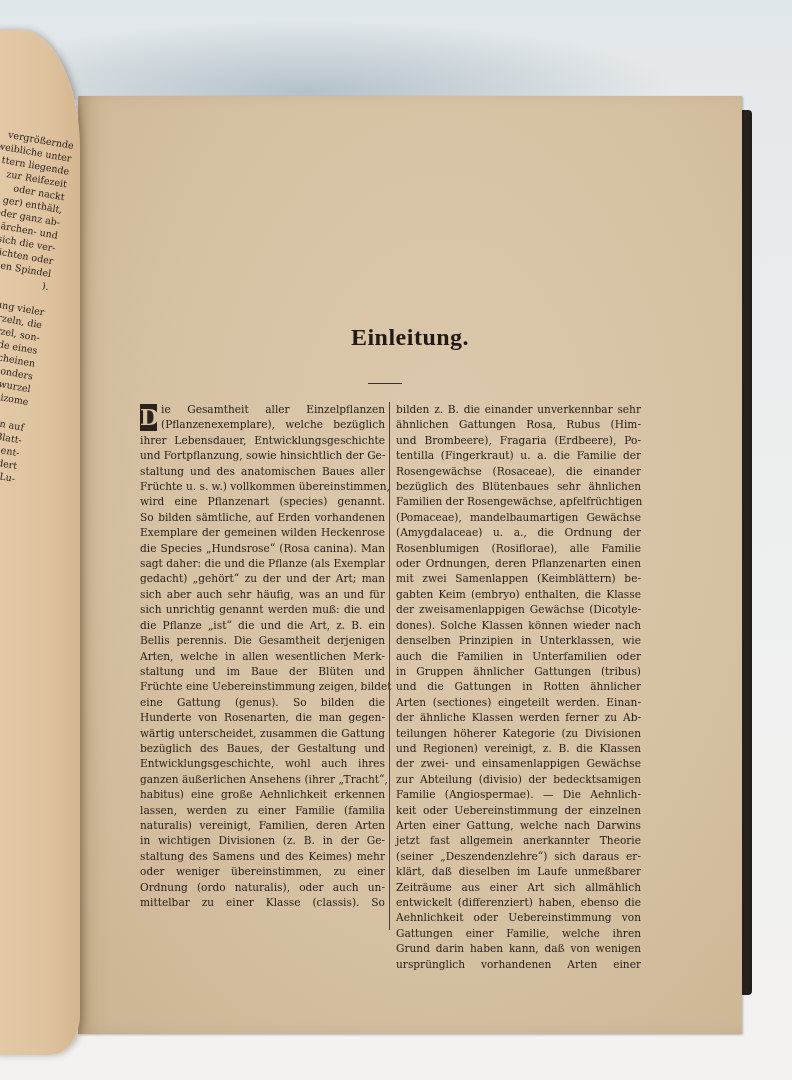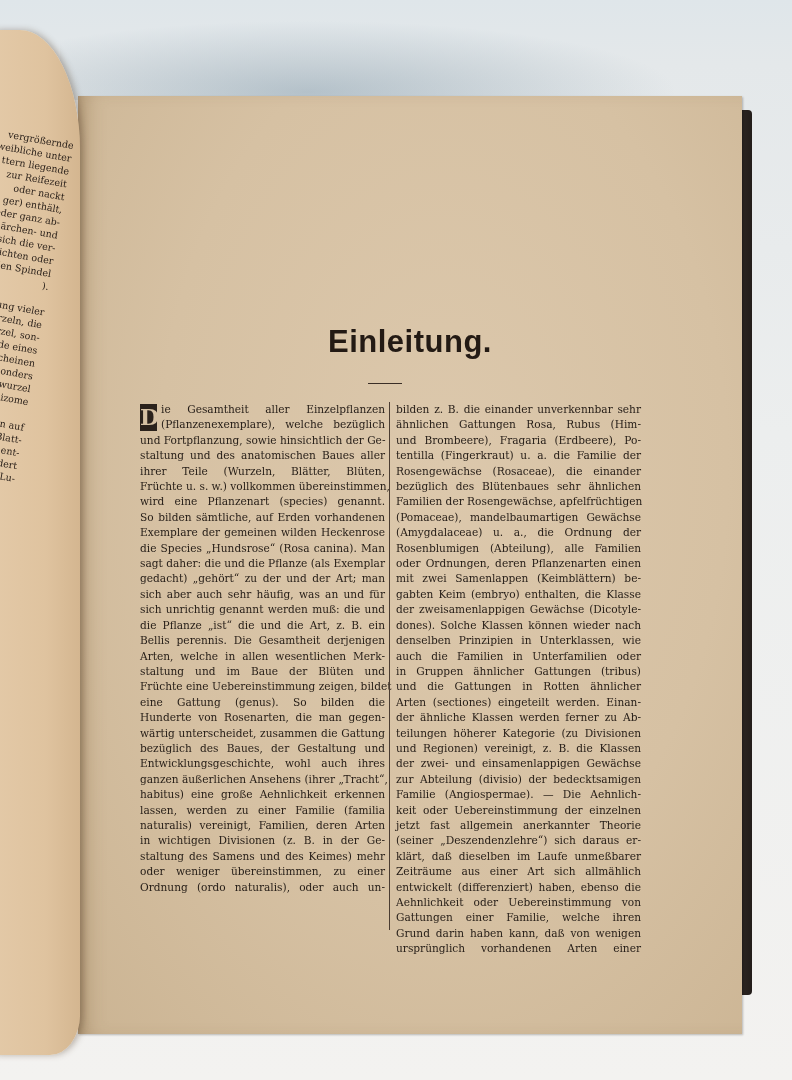--- a/index.html
+++ b/index.html
@@ -30,21 +30,21 @@
     overflow: hidden;
   }
   .left-page .lp-block {
     position: absolute; left: 0; width: 82px;
     font-family: "DejaVu Serif", serif; font-size: 9.5px; line-height: 13px; color: #2b211a;
     text-align: right; transform: rotate(10deg); transform-origin: left top;
   }
   .left-page .lp-line { display: block; white-space: nowrap; }
   .title {
     position: absolute; left: 0; width: 100%; top: 228px; text-align: center;
-    font-family: Liberation Sans, sans-serif; font-size: 31px; color: #231a14; letter-spacing: 0.5px;
+    font-family: Liberation Serif, serif; font-size: 24px; color: #231a14; letter-spacing: 0.5px;
     font-weight: bold;
   }
   .title-rule {
     position: absolute; left: 290px; top: 287px; width: 34px; height: 1px; background: #3a2e26;
   }
   .col {
     position: absolute; top: 306px; width: 245px;
     font-family: "DejaVu Serif", serif; font-size: 10.6px; line-height: 15.4px; color: #241c16;
   }
   .col-left { left: 62px; }
@@ -67,23 +67,23 @@
 <div class="back-cover"></div>
 
 <div class="page">
   <div class="title">Einleitung.</div>
   <div class="title-rule"></div>
 
   <div class="col col-left" id="colLeft">
     <span class="dropcap">D</span>
   <span class="col-line">ie Gesamtheit aller Einzelpflanzen</span>
       <span class="col-line">(Pflanzenexemplare), welche bezüglich</span>
+      <span class="col-line">ihrer Lebensdauer, Entwicklungsgeschichte</span>
       <span class="col-line">und Fortpflanzung, sowie hinsichtlich der Ge-</span>
       <span class="col-line">staltung und des anatomischen Baues aller</span>
-      <span class="col-line">ihrer Teile (Wurzeln, Blätter, Blüten,</span>
       <span class="col-line">Früchte u. s. w.) vollkommen übereinstimmen,</span>
       <span class="col-line">wird eine Pflanzenart (species) genannt.</span>
       <span class="col-line">So bilden sämtliche, auf Erden vorhandenen</span>
       <span class="col-line">Exemplare der gemeinen wilden Heckenrose</span>
       <span class="col-line">die Species „Hundsrose“ (Rosa canina). Man</span>
       <span class="col-line">sagt daher: die und die Pflanze (als Exemplar</span>
       <span class="col-line">gedacht) „gehört“ zu der und der Art; man</span>
       <span class="col-line">sich aber auch sehr häufig, was an und für</span>
       <span class="col-line">sich unrichtig genannt werden muß: die und</span>
       <span class="col-line">die Pflanze „ist“ die und die Art, z. B. ein</span>
@@ -97,50 +97,52 @@
       <span class="col-line">bezüglich des Baues, der Gestaltung und</span>
       <span class="col-line">Entwicklungsgeschichte, wohl auch ihres</span>
       <span class="col-line">ganzen äußerlichen Ansehens (ihrer „Tracht“,</span>
       <span class="col-line">habitus) eine große Aehnlichkeit erkennen</span>
       <span class="col-line">lassen, werden zu einer Familie (familia</span>
       <span class="col-line">naturalis) vereinigt, Familien, deren Arten</span>
       <span class="col-line">in wichtigen Divisionen (z. B. in der Ge-</span>
       <span class="col-line">staltung des Samens und des Keimes) mehr</span>
       <span class="col-line">oder weniger übereinstimmen, zu einer</span>
       <span class="col-line">Ordnung (ordo naturalis), oder auch un-</span>
+      <span class="col-line last">mittelbar zu einer Klasse (classis). So</span>
     </div>
   <div class="col-divider"></div>
   <div class="col col-right" id="colRight">
       <span class="col-line">bilden z. B. die einander unverkennbar sehr</span>
       <span class="col-line">ähnlichen Gattungen Rosa, Rubus (Him-</span>
       <span class="col-line">und Brombeere), Fragaria (Erdbeere), Po-</span>
       <span class="col-line">tentilla (Fingerkraut) u. a. die Familie der</span>
       <span class="col-line">Rosengewächse (Rosaceae), die einander</span>
       <span class="col-line">bezüglich des Blütenbaues sehr ähnlichen</span>
       <span class="col-line">Familien der Rosengewächse, apfelfrüchtigen</span>
       <span class="col-line">(Pomaceae), mandelbaumartigen Gewächse</span>
       <span class="col-line">(Amygdalaceae) u. a., die Ordnung der</span>
-      <span class="col-line">Rosenblumigen (Abteilung), alle Familien</span>
+      <span class="col-line">Rosenblumigen (Rosiflorae), alle Familie</span>
       <span class="col-line">oder Ordnungen, deren Pflanzenarten einen</span>
       <span class="col-line">mit zwei Samenlappen (Keimblättern) be-</span>
       <span class="col-line">gabten Keim (embryo) enthalten, die Klasse</span>
       <span class="col-line">der zweisamenlappigen Gewächse (Dicotyle-</span>
       <span class="col-line">dones). Solche Klassen können wieder nach</span>
       <span class="col-line">denselben Prinzipien in Unterklassen, wie</span>
       <span class="col-line">auch die Familien in Unterfamilien oder</span>
       <span class="col-line">in Gruppen ähnlicher Gattungen (tribus)</span>
       <span class="col-line">und die Gattungen in Rotten ähnlicher</span>
       <span class="col-line">Arten (sectiones) eingeteilt werden. Einan-</span>
       <span class="col-line">der ähnliche Klassen werden ferner zu Ab-</span>
       <span class="col-line">teilungen höherer Kategorie (zu Divisionen</span>
       <span class="col-line">und Regionen) vereinigt, z. B. die Klassen</span>
       <span class="col-line">der zwei- und einsamenlappigen Gewächse</span>
       <span class="col-line">zur Abteilung (divisio) der bedecktsamigen</span>
       <span class="col-line">Familie (Angiospermae). — Die Aehnlich-</span>
       <span class="col-line">keit oder Uebereinstimmung der einzelnen</span>
+      <span class="col-line">Arten einer Gattung, welche nach Darwins</span>
       <span class="col-line">jetzt fast allgemein anerkannter Theorie</span>
       <span class="col-line">(seiner „Deszendenzlehre“) sich daraus er-</span>
       <span class="col-line">klärt, daß dieselben im Laufe unmeßbarer</span>
       <span class="col-line">Zeiträume aus einer Art sich allmählich</span>
       <span class="col-line">entwickelt (differenziert) haben, ebenso die</span>
       <span class="col-line">Aehnlichkeit oder Uebereinstimmung von</span>
       <span class="col-line">Gattungen einer Familie, welche ihren</span>
       <span class="col-line">Grund darin haben kann, daß von wenigen</span>
       <span class="col-line last">ursprünglich vorhandenen Arten einer</span>
     </div>

